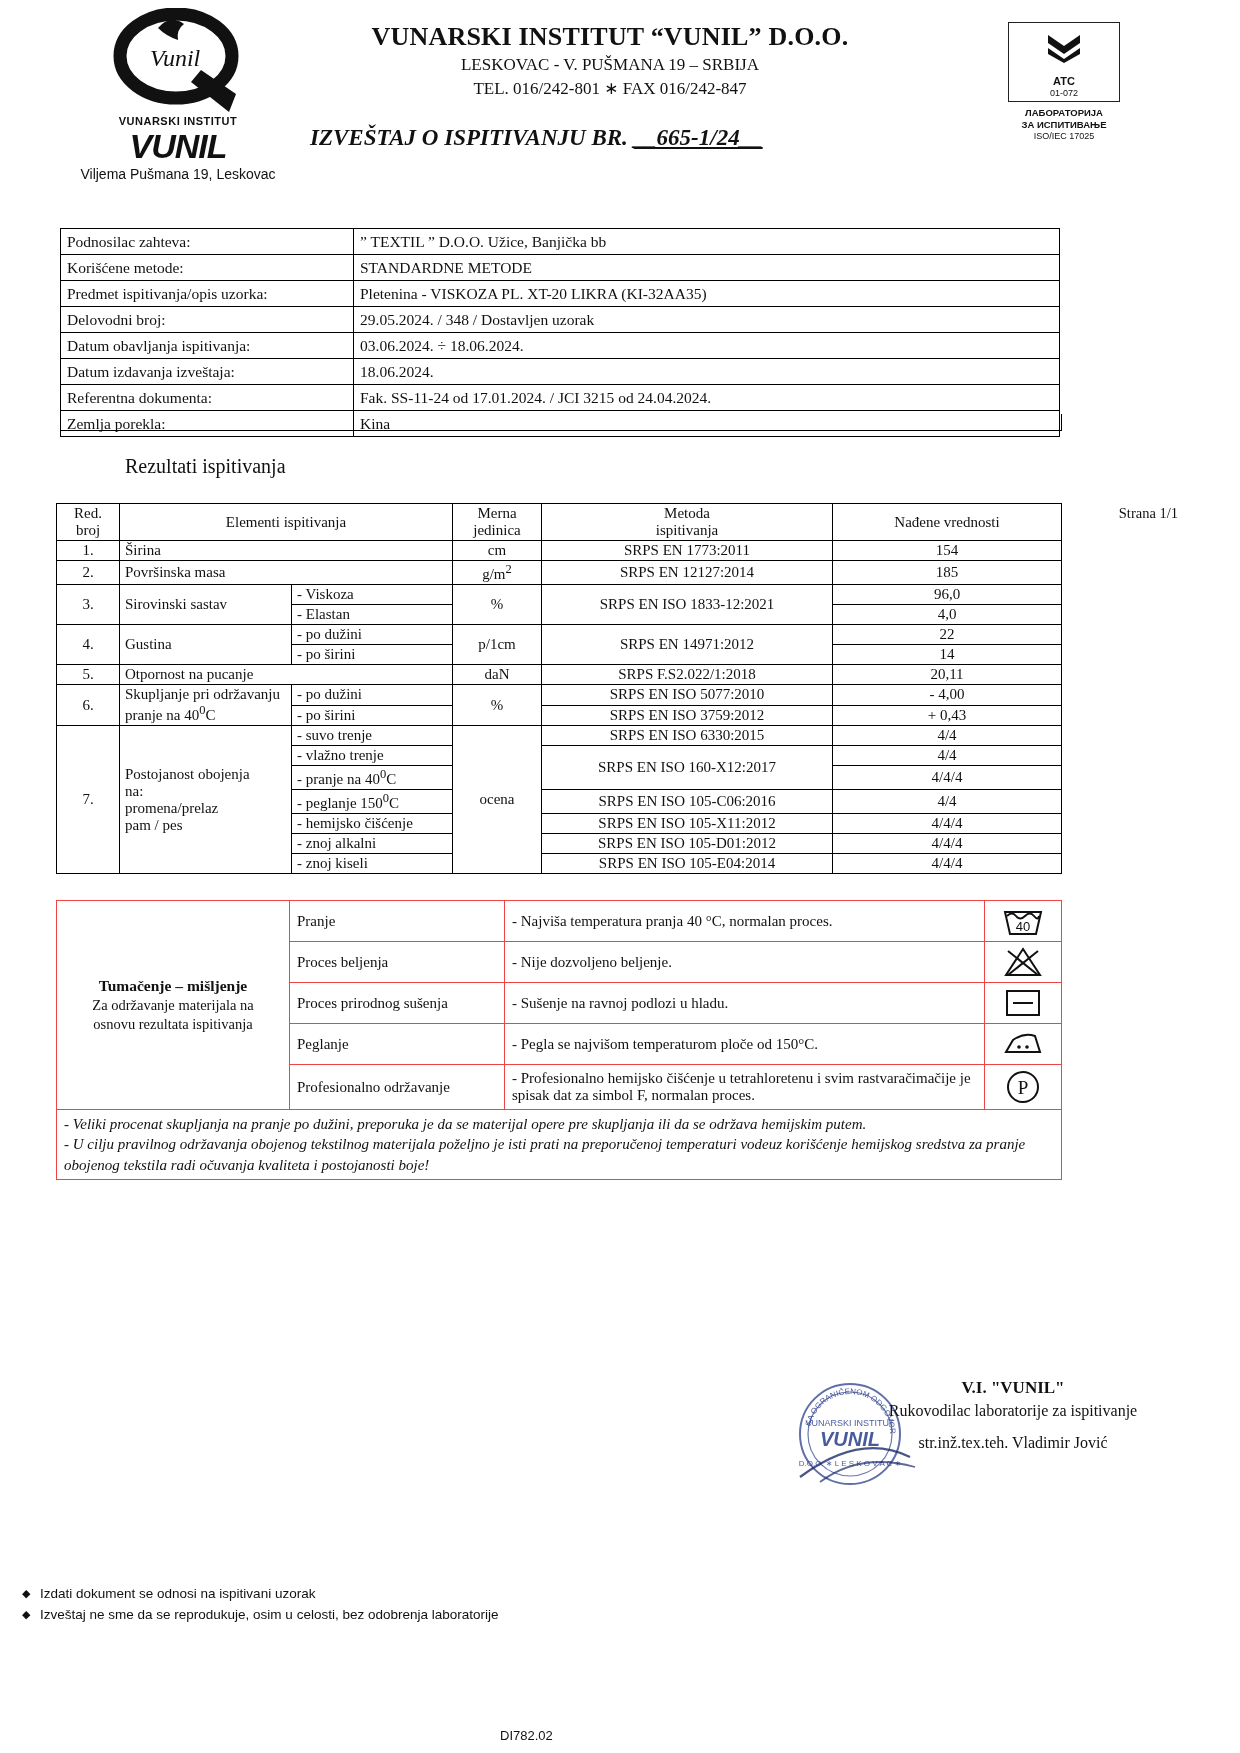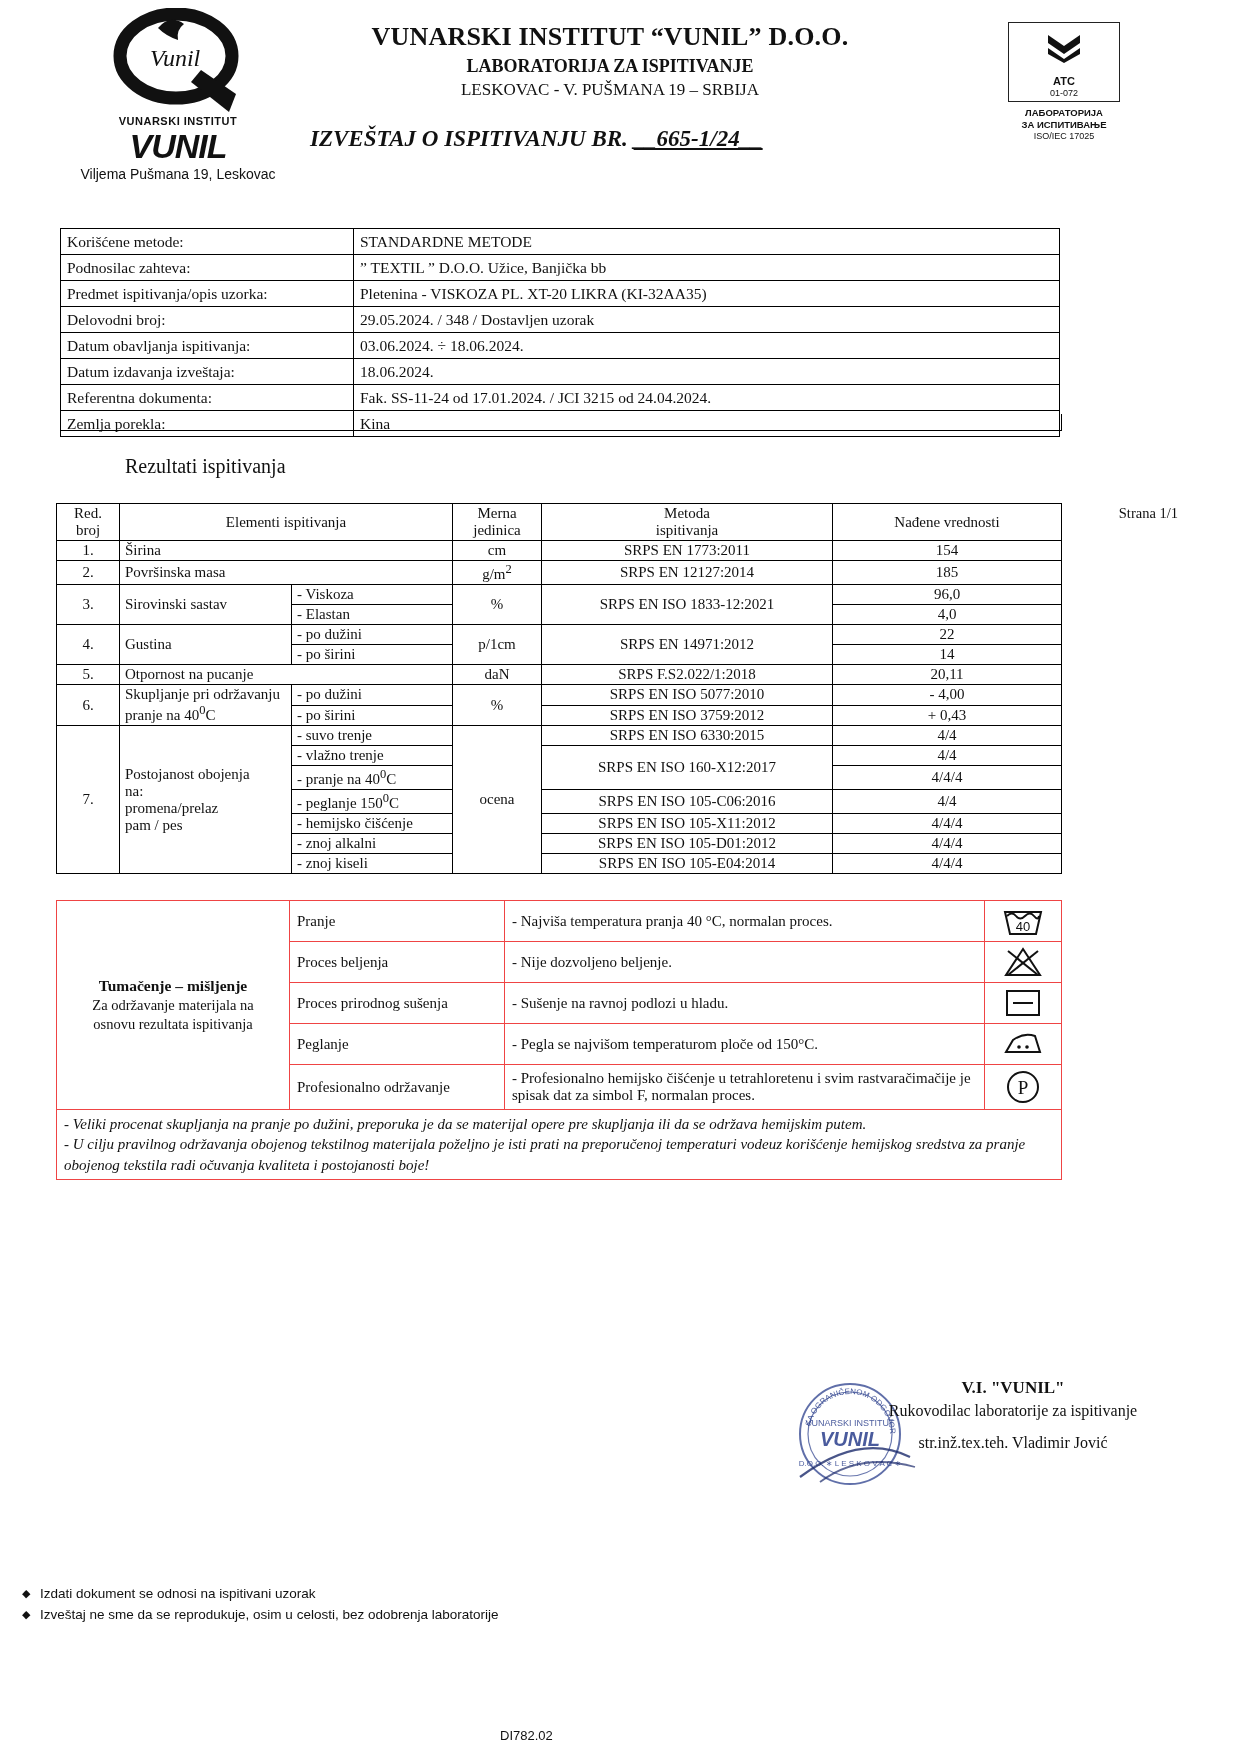--- a/index.html
+++ b/index.html
@@ -95,22 +95,22 @@
         <path d="M55 20 q12 -14 26 -4 q-8 6 -6 16 q-12 -4 -20 -12Z" fill="#111"></path>
         <text x="47" y="58" font-family="Liberation Serif, serif" font-size="24" font-style="italic" fill="#111">Vunil</text>
       </svg>
       <div class="logo-sub1">VUNARSKI INSTITUT</div>
       <div class="logo-word">VUNIL</div>
       <div class="logo-sub2">Viljema Pušmana 19, Leskovac</div>
     </div>
 
     <div class="head-center">
       <div class="h-title">VUNARSKI INSTITUT “VUNIL” D.O.O.</div>
-      <div class="h-line2">LABORATORIJA ZA ISPITIVANJE</div>
       <div class="h-line3">LESKOVAC - V. PUŠMANA 19 – SRBIJA</div>
+      <div class="h-line4">TEL. 016/242-801 ∗ FAX  016/242-847</div>
       <div class="h-report">
         <span>IZVEŠTAJ O ISPITIVANJU BR.</span>
         <span class="num">__665-1/24__</span>
       </div>
     </div>
 
     <div class="atc">
       <div class="atc-box">
         <div class="atc-arrow">
           <svg width="40" height="32" viewBox="0 0 40 32">
@@ -125,26 +125,26 @@
         <div>ЛАБОРАТОРИЈА</div>
         <div>ЗА ИСПИТИВАЊЕ</div>
         <div class="iso">ISO/IEC 17025</div>
       </div>
     </div>
   </div>
 
   <table class="info">
     <tbody>
         <tr>
+      <td class="k">Podnosilac zahteva:</td>
+      <td>” TEXTIL ” D.O.O. Užice, Banjička bb</td>
+    </tr>
+    <tr>
       <td class="k">Korišćene metode:</td>
       <td>STANDARDNE METODE</td>
-    </tr>
-    <tr>
-      <td class="k">Podnosilac zahteva:</td>
-      <td>” TEXTIL ” D.O.O. Užice, Banjička bb</td>
     </tr>
     <tr>
       <td class="k">Predmet ispitivanja/opis uzorka:</td>
       <td>Pletenina - VISKOZA PL. XT-20 LIKRA (KI-32AA35)</td>
     </tr>
     <tr>
       <td class="k">Delovodni broj:</td>
       <td>29.05.2024.     /     348     /     Dostavljen uzorak</td>
     </tr>
     <tr>

